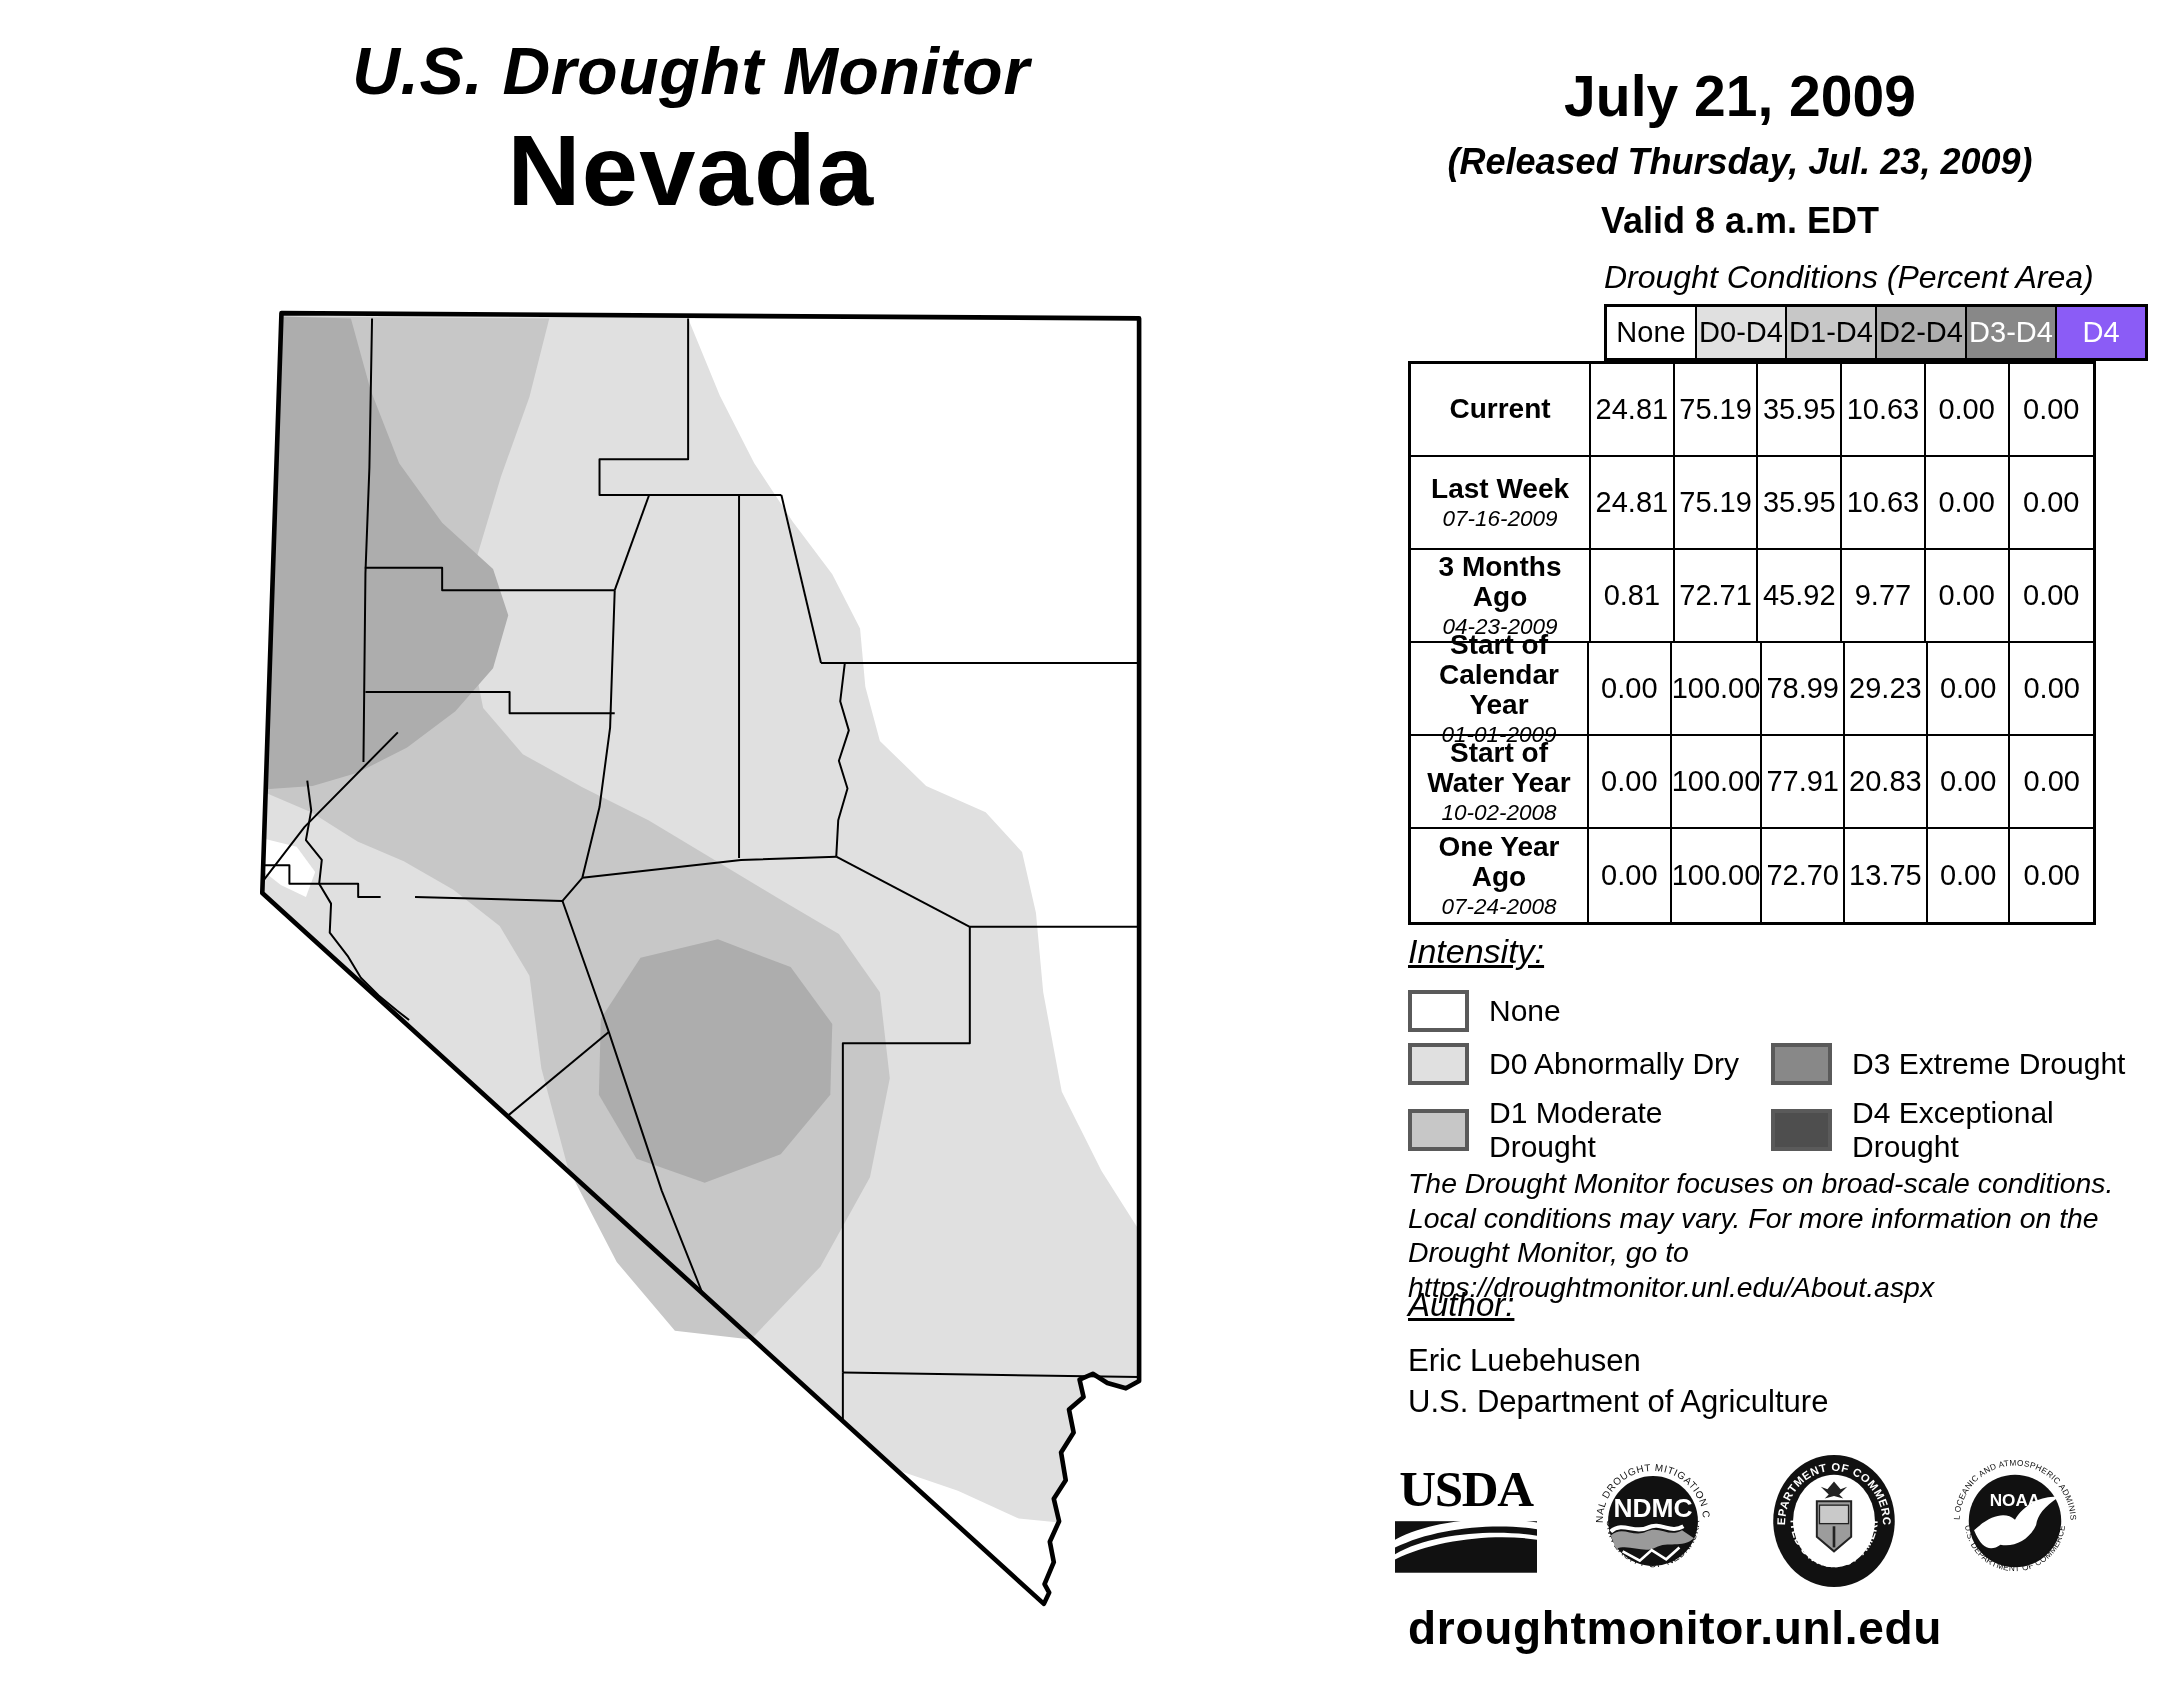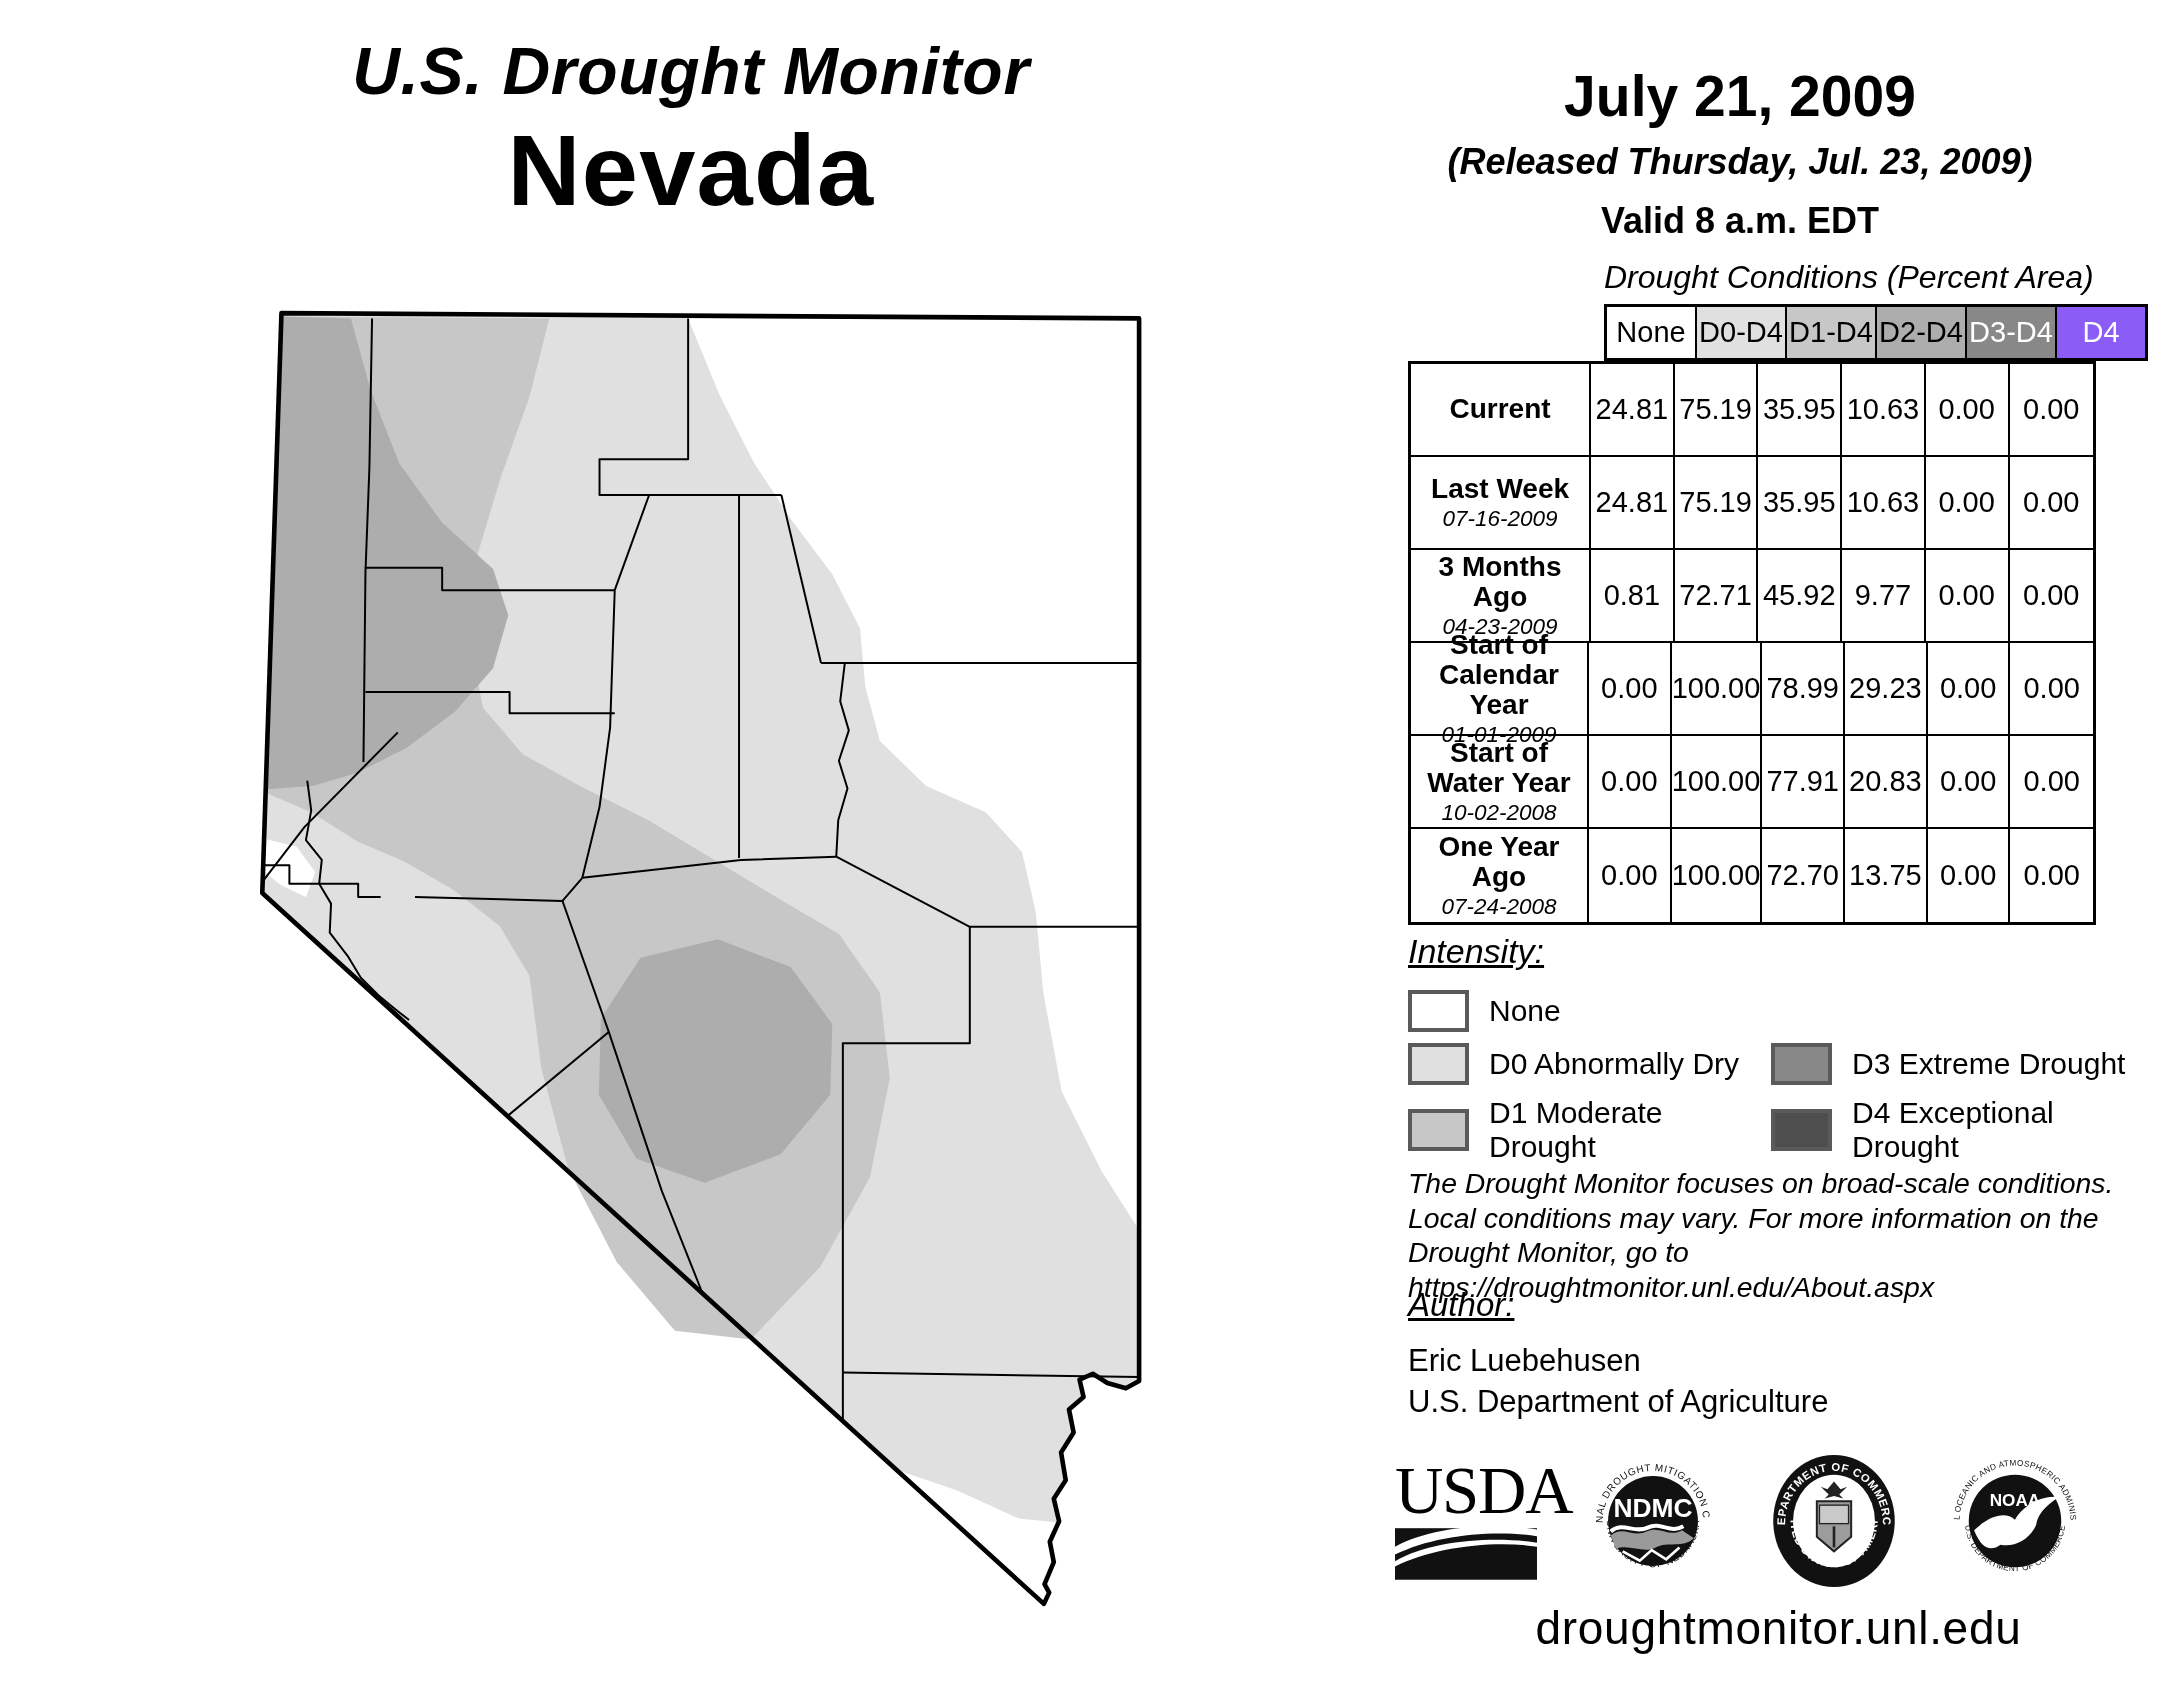--- a/index.html
+++ b/index.html
@@ -39,24 +39,24 @@
   .lglabel{font-size:30px;}
   
   #disclaimer{left:1408px;top:1166px;font-size:28.4px;font-style:italic;line-height:1.22;}
   #author-heading{left:1408px;top:1286px;font-size:33px;font-style:italic;text-decoration:underline;}
   #author-name{left:1408px;top:1343px;font-size:31px;}
   #author-org{left:1408px;top:1384px;font-size:31px;}
   
   #logos{left:1395px;top:1450px;width:741px;height:142px;display:flex;align-items:center;}
   .logo{flex:none;}
   #usda-logo{width:142px;margin-right:46px;}
-  #usda-text{font-family:"Liberation Serif",serif;font-weight:normal;font-size:67px;letter-spacing:-1.3px;line-height:0.9;}
+  #usda-text{font-family:"Liberation Serif",serif;font-weight:bold;font-size:51px;letter-spacing:-1.3px;line-height:0.9;text-align:center;}
   .seal{width:140px;height:140px;margin-right:41px;}
   
-  #site-url{left:1408px;top:1601px;width:741px;text-align:center;font-size:46px;font-weight:normal;letter-spacing:0.7px;}
+  #site-url{left:1408px;top:1601px;width:741px;font-size:46px;font-weight:bold;letter-spacing:0.7px;}
   svg text{font-family:"Liberation Sans",sans-serif;}
 </style>
 </head>
 <body>
 
 <div id="page">
 
   <div class="abs" id="title-block">
     <div id="title-line1">U.S. Drought Monitor</div>
     <div id="title-line2">Nevada</div>

